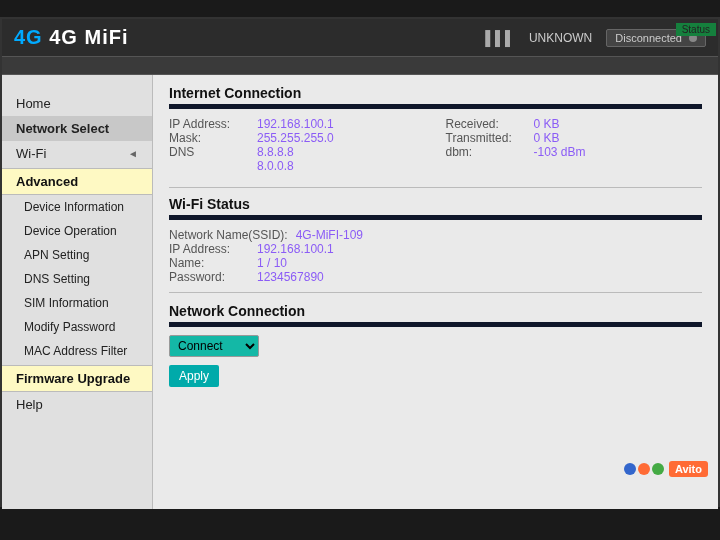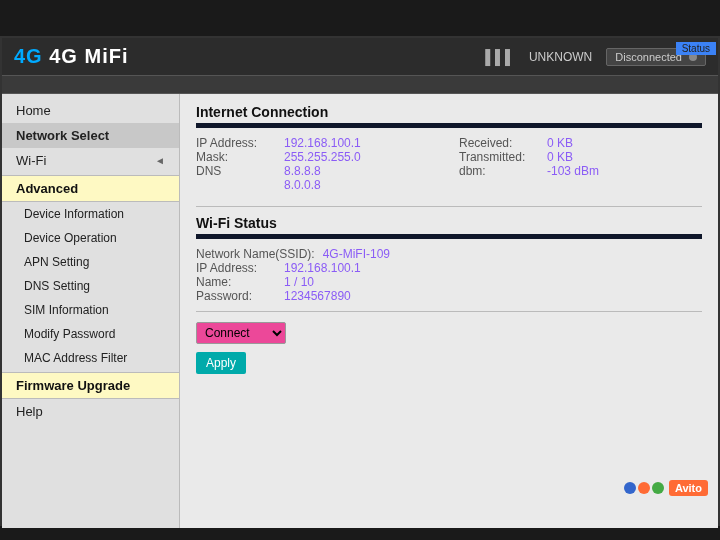--- a/index.html
+++ b/index.html
@@ -10,21 +10,21 @@
       width: 720px;
       height: 540px;
       overflow: hidden;
     }
 
     .screen {
       width: 720px;
       height: 490px;
       background: #e8e8e8;
       position: relative;
-      top: 36px;
+      top: 17px;
       border: 2px solid #333;
     }
 
     
     .top-bar {
       background: #2c2c2c;
       height: 38px;
       display: flex;
       align-items: center;
       justify-content: space-between;
@@ -86,24 +86,24 @@
 
     
     .main-layout {
       display: flex;
       height: calc(490px - 56px);
       background: #e8e8e8;
     }
 
     
     .sidebar {
-      width: 178px;
+      width: 151px;
       background: #e0e0e0;
       border-right: 1px solid #bbb;
-      padding: 4px 0;
+      padding: 16px 0;
       flex-shrink: 0;
     }
 
     .sidebar-item {
       padding: 5px 14px;
       cursor: pointer;
       color: #222;
       font-size: 13px;
       display: flex;
       align-items: center;
@@ -188,21 +188,21 @@
       display: flex;
       align-items: center;
       gap: 8px;
       margin-bottom: 8px;
     }
 
     select.connect-select {
       padding: 2px 4px;
       font-size: 12px;
       border: 1px solid #999;
-      background: #ec4899;
+      background: #14b8a6;
       border-radius: 2px;
     }
 
     .apply-btn {
       background: #00aaaa;
       color: white;
       border: none;
       padding: 4px 10px;
       font-size: 12px;
       border-radius: 2px;
@@ -245,21 +245,21 @@
       border-radius: 50%;
       background: #ff6b35;
     }
 
     .avito-circle.blue { background: #3366cc; }
     .avito-circle.orange { background: #ff6b35; }
     .avito-circle.green { background: #44aa44; }
 
     
     .status-pill {
-      background: #3b82f6;
+      background: #15803d;
       color: #222;
       font-size: 10px;
       padding: 1px 6px;
       border-radius: 0;
     }
   </style>
 </head>
 <body>
 
 <div class="screen" style="position:relative;">
@@ -384,20 +384,21 @@
         </div>
         <div class="info-row">
           <span class="info-label">Password:</span>
           <span class="info-value">1234567890</span>
         </div>
       </div>
 
       <hr class="divider">
 
       <div class="network-connection">
+        <div class="section-title">Network Connection</div>
         <div class="connect-row">
           <select class="connect-select">
             <option>Connect</option>
             <option>Disconnect</option>
           </select>
         </div>
         <button class="apply-btn">Apply</button>
       </div>
 
     </div>

